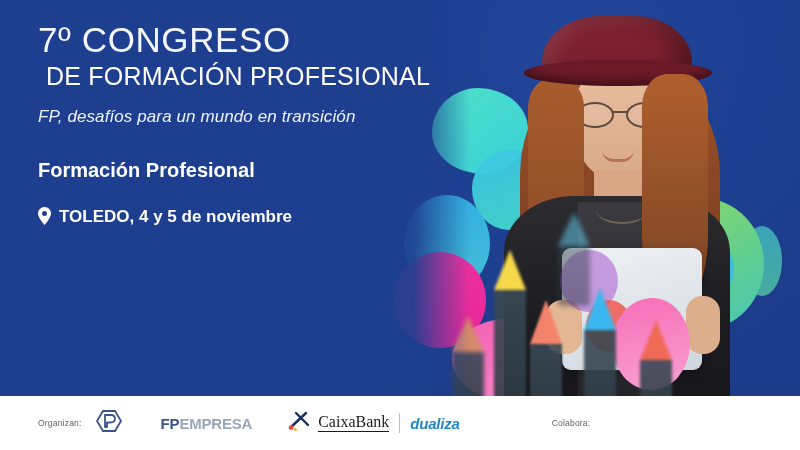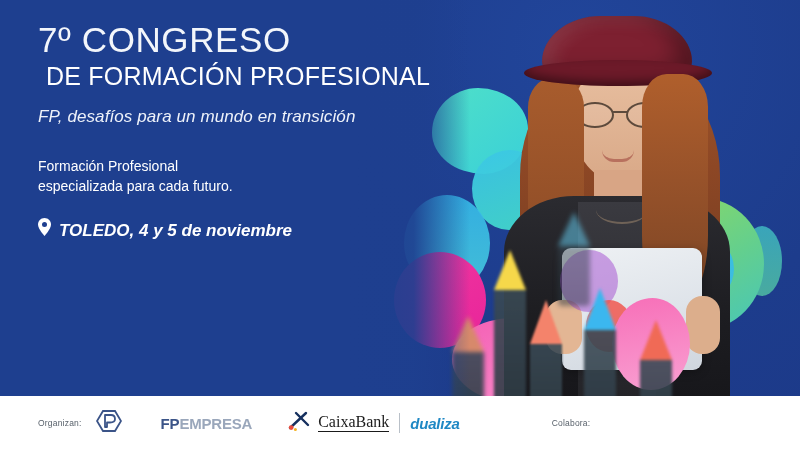--- a/index.html
+++ b/index.html
@@ -306,35 +306,34 @@
   }
   .subtitle {
     font-size: 17px;
     font-style: italic;
     font-weight: 400;
     letter-spacing: .1px;
     margin: 16px 0 0 0;
     color: #eef2fa;
   }
   .lead {
-    font-size: 14px;
-    font-weight: normal;
+    font-size: 20px;
+    font-weight: bold;
     line-height: 1.38;
     margin: 30px 0 0 0;
     color: #ffffff;
   }
   .place {
     display: flex;
-    align-items: flex-end;
+    align-items: flex-start;
     gap: 8px;
     margin-top: 22px;
     font-size: 17px;
     font-weight: bold;
     color: #ffffff;
-    font-style: italic;
   }
   .pin-icon { display: block; }
 
   
   .footer {
     position: absolute;
     left: 0; top: 396px;
     width: 800px; height: 54px;
     background: #ffffff;
     display: flex;
@@ -487,21 +486,20 @@
       </div>
 
     <div class="left-fade"></div>
 
     <div class="copy">
       <div class="title-1">7º CONGRESO</div>
       <div class="title-2">DE FORMACIÓN PROFESIONAL</div>
       <div class="subtitle">FP, desafíos para un mundo en transición</div>
       <div class="lead">
         <span>Formación Profesional</span><br>
-        <span>especializada para cada futuro.</span>
       </div>
       <div class="place">
         <span class="pin-icon">
           <svg width="13" height="18" viewBox="0 0 13 18" aria-hidden="true">
             <path d="M6.5 0C2.9 0 0 2.9 0 6.5C0 11 6.5 18 6.5 18S13 11 13 6.5C13 2.9 10.1 0 6.5 0Z" fill="#ffffff"></path>
             <circle cx="6.5" cy="6.4" r="2.5" fill="#1e3f8f"></circle>
           </svg>
         </span>
         <span>TOLEDO, 4 y 5 de noviembre</span>
       </div>

